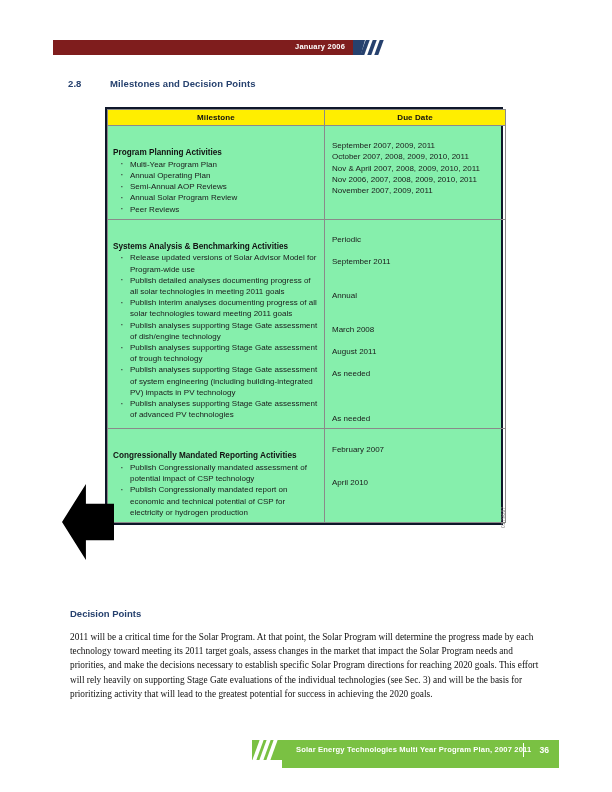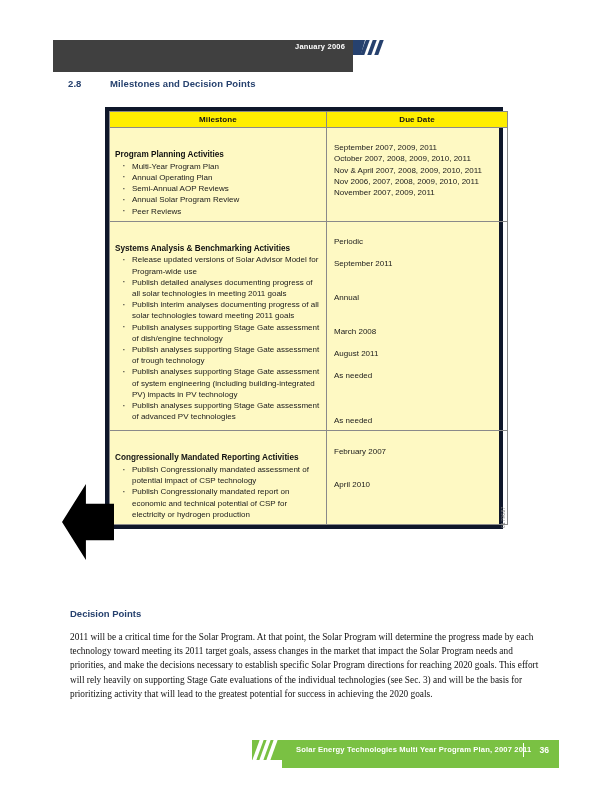--- a/index.html
+++ b/index.html
@@ -14,22 +14,22 @@
     position: relative;
     overflow: hidden;
   }
 
   
   .header-band {
     position: absolute;
     left: 53px;
     top: 40px;
     width: 300px;
-    height: 32px;
-    background: #404040;
+    height: 15px;
+    background: #7f1d1d;
   }
   .header-band-taper {
     position: absolute;
     left: 353px;
     top: 40px;
     width: 12px;
     height: 15px;
     background: #26416e;
     clip-path: polygon(0 0, 100% 0, 65% 100%, 0 100%);
   }
@@ -84,24 +84,24 @@
     top: 0;
     white-space: nowrap;
   }
 
   
   .mtable {
     position: absolute;
     left: 105px;
     top: 107px;
     width: 398px;
-    border: 4px solid #0f172a;
+    border: 2px solid #0f172a;
     border-collapse: collapse;
     box-sizing: border-box;
-    background: #fef9c3;
+    background: #86efac;
   }
   .mtable table {
     border-collapse: collapse;
     width: 100%;
     table-layout: fixed;
   }
   .mtable col.c1 { width: 217px; }
   .mtable col.c2 { width: 181px; }
 
   .mtable th {

